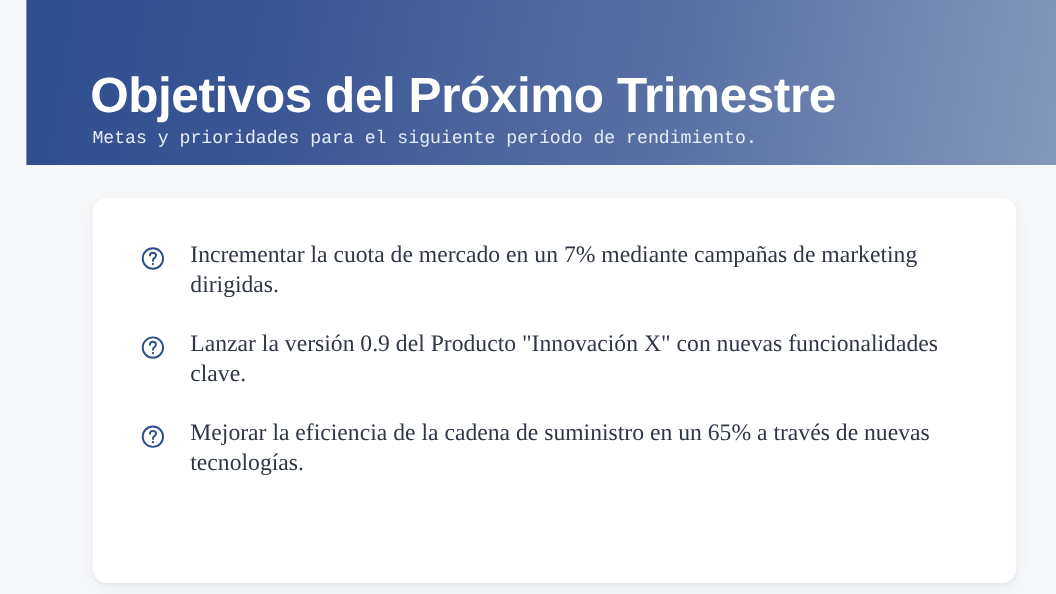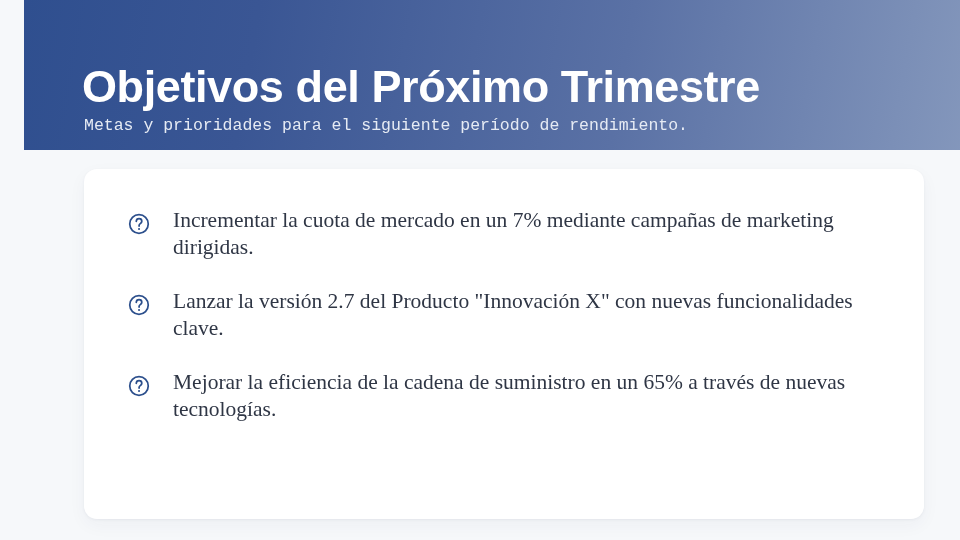--- a/index.html
+++ b/index.html
@@ -62,21 +62,21 @@
     font-size: 16.5px;
     line-height: 1.2;
     color: #e6ebf4;
     white-space: nowrap;
   }
 
   
   .card {
     position: absolute;
     left: 60px;
-    top: 169px;
+    top: 180px;
     width: 840px;
     height: 350px;
     background: #ffffff;
     border-radius: 13px;
     box-shadow: 0 1px 3px rgba(40, 55, 85, 0.055),
                 0 6px 18px rgba(40, 55, 85, 0.045);
     padding: 38px 70px 0 44px;
     overflow: hidden;
   }
 
@@ -147,21 +147,21 @@
       </li>
 
       <li class="objective-item">
         <span class="bullet-icon">
           <svg viewBox="0 0 24 24" aria-hidden="true">
             <circle cx="12" cy="12" r="10.1" fill="none" stroke="currentColor" stroke-width="1.9"></circle>
             <path d="M9.05 9.1c0.05-1.65 1.35-2.85 3-2.85 1.7 0 3.0 1.15 3.0 2.75 0 1.2-0.6 1.85-1.65 2.6-0.95 0.7-1.3 1.2-1.3 2.15v0.45" fill="none" stroke="currentColor" stroke-width="1.9" stroke-linecap="round"></path>
             <circle cx="12.05" cy="17.5" r="1.15" fill="currentColor"></circle>
           </svg>
         </span>
-        <span class="objective-text">Lanzar la versión 2.7 del Producto "Innovación X" con nuevas funcionalidades clave.</span>
+        <span class="objective-text">Lanzar la versión 0.9 del Producto "Innovación X" con nuevas funcionalidades clave.</span>
       </li>
 
 
       <li class="objective-item">
         <span class="bullet-icon">
           <svg viewBox="0 0 24 24" aria-hidden="true">
             <circle cx="12" cy="12" r="10.1" fill="none" stroke="currentColor" stroke-width="1.9"></circle>
             <path d="M9.05 9.1c0.05-1.65 1.35-2.85 3-2.85 1.7 0 3.0 1.15 3.0 2.75 0 1.2-0.6 1.85-1.65 2.6-0.95 0.7-1.3 1.2-1.3 2.15v0.45" fill="none" stroke="currentColor" stroke-width="1.9" stroke-linecap="round"></path>
             <circle cx="12.05" cy="17.5" r="1.15" fill="currentColor"></circle>
           </svg>

